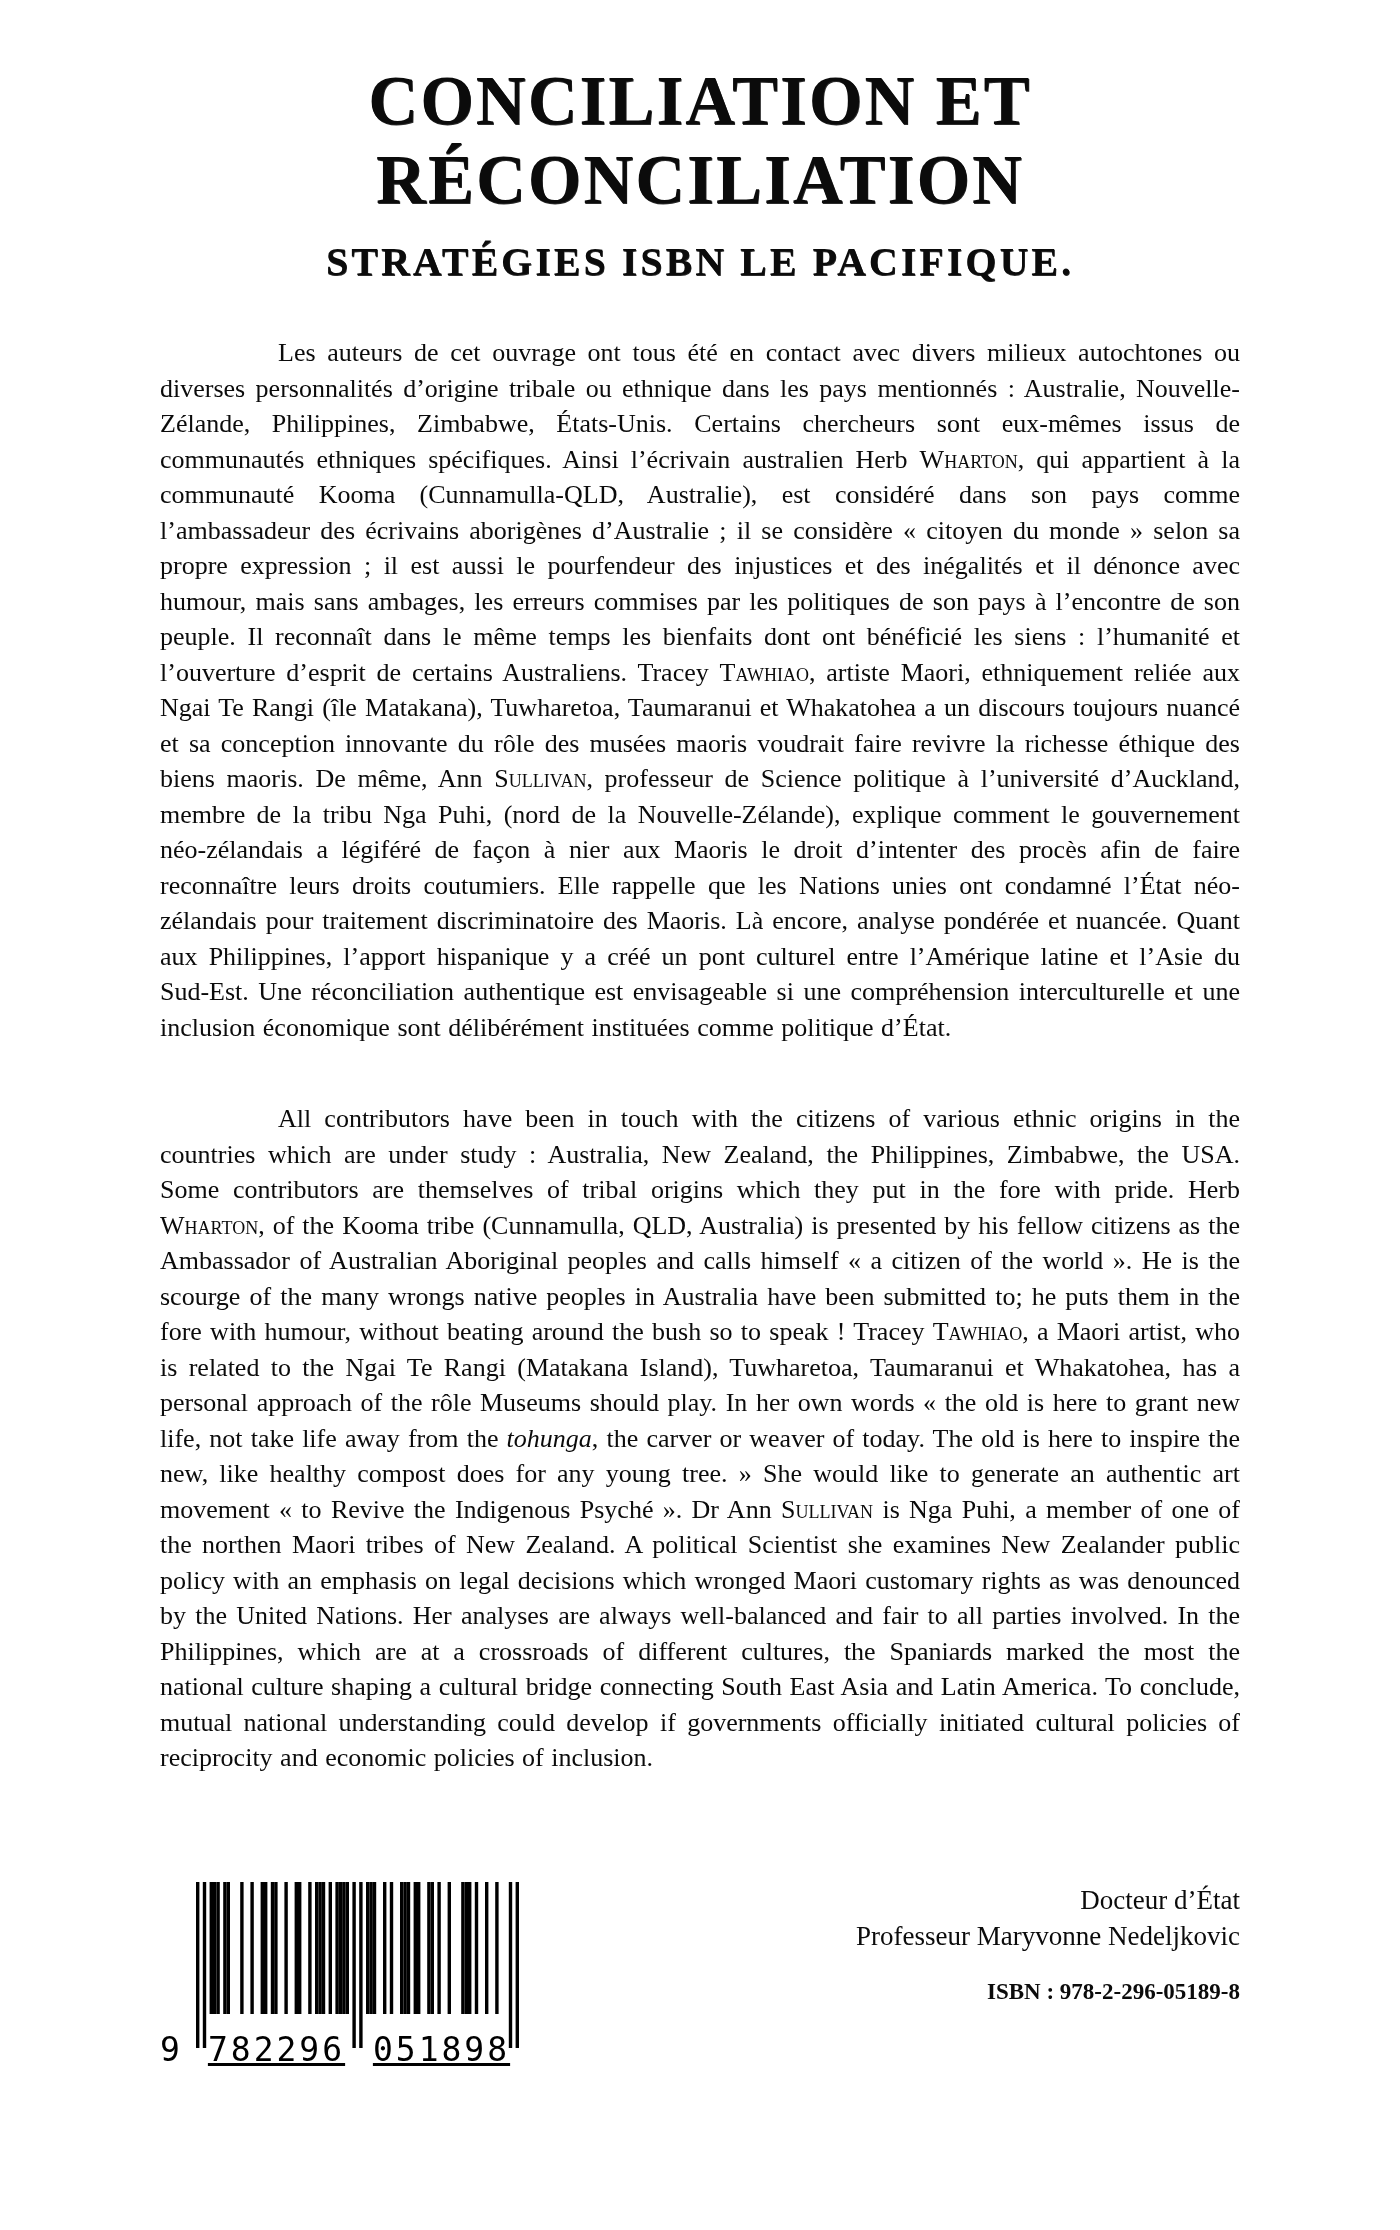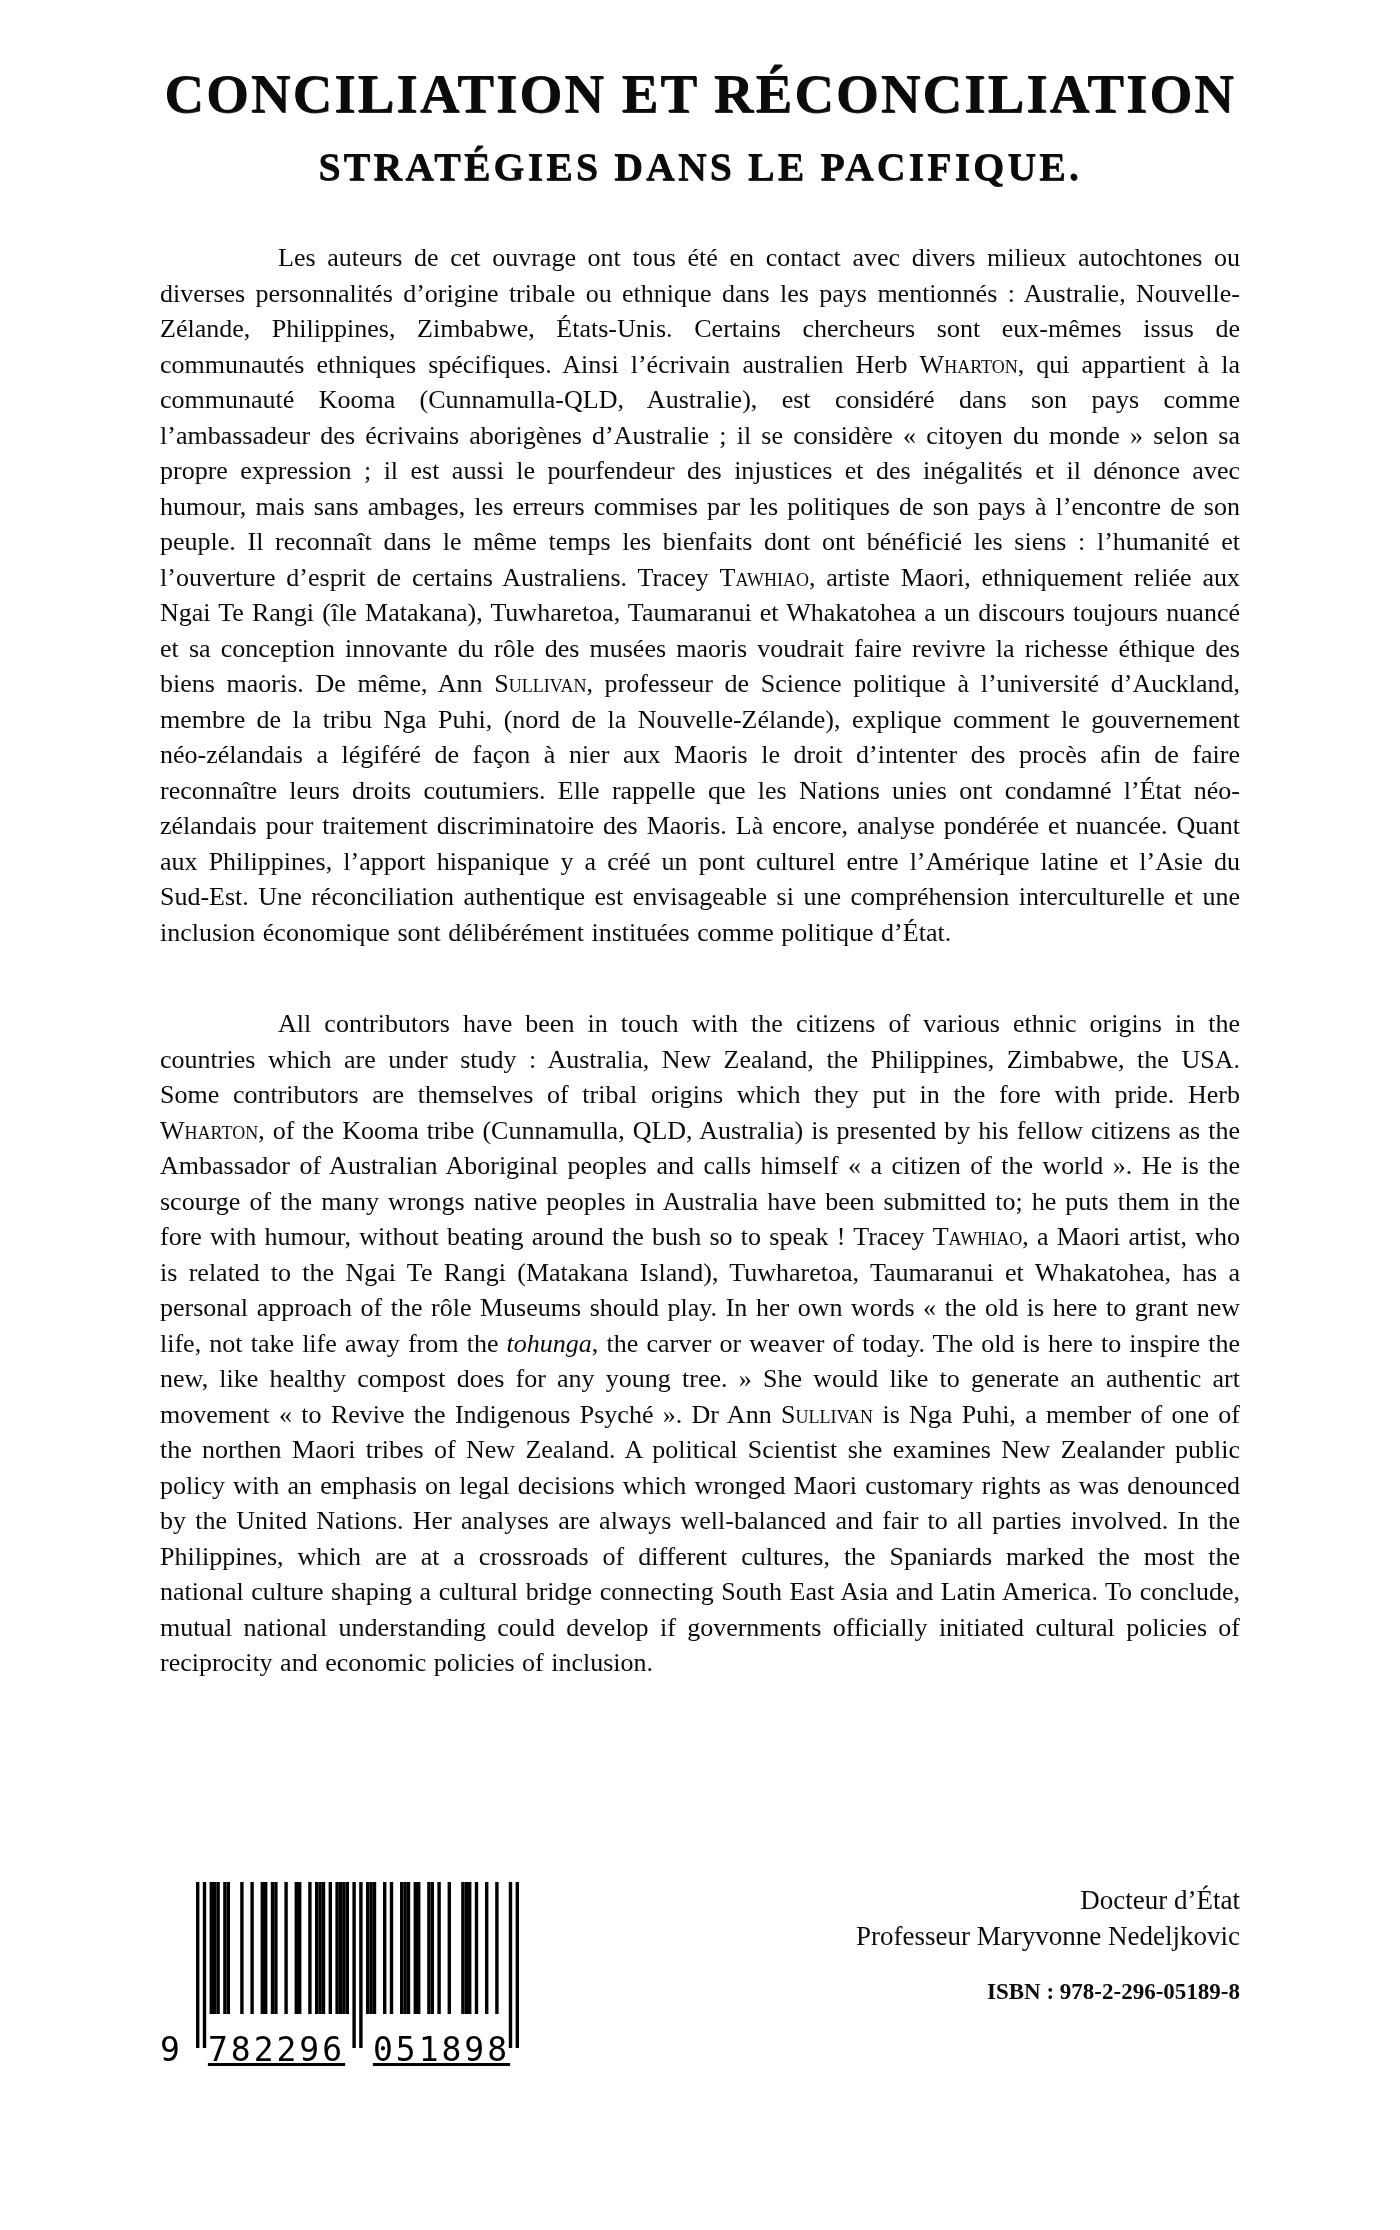--- a/index.html
+++ b/index.html
@@ -14,21 +14,21 @@
     margin: 0 auto;
     background: #ffffff;
     color: #0b0b0b;
     font-family: "Liberation Serif", serif;
     overflow: hidden;
   }
   .content {
     padding: 62px 160px 0 160px;
   }
   .title {
-    font-size: 55px;
+    font-size: 69px;
     font-weight: bold;
     text-align: center;
     letter-spacing: 2px;
     text-shadow: 0.6px 0.6px 0 #2b2b2b;
   }
   .subtitle {
     font-size: 40px;
     font-weight: bold;
     text-align: center;
     letter-spacing: 3px;
@@ -94,21 +94,21 @@
     margin-top: 10px;
     font-size: 40px;
   }
 </style>
 </head>
 <body>
 
 <div class="page">
   <div class="content">
     <div class="title">CONCILIATION ET RÉCONCILIATION</div>
-    <div class="subtitle">STRATÉGIES DANS LE PACIFIQUE.</div>
+    <div class="subtitle">STRATÉGIES ISBN LE PACIFIQUE.</div>
 
     <p class="para french"><span>Les auteurs de cet ouvrage ont tous été en contact avec divers milieux autochtones ou diverses personnalités d’origine tribale ou ethnique dans les pays mentionnés : Australie, Nouvelle-Zélande, Philippines, Zimbabwe, États-Unis. Certains chercheurs sont eux-mêmes issus de communautés ethniques spécifiques. Ainsi l’écrivain australien Herb </span><span class="sc">Wharton</span><span>, qui appartient à la communauté Kooma (Cunnamulla-QLD, Australie), est considéré dans son pays comme l’ambassadeur des écrivains aborigènes d’Australie ; il se considère « citoyen du monde » selon sa propre expression ; il est aussi le pourfendeur des injustices et des inégalités et il dénonce avec humour, mais sans ambages, les erreurs commises par les politiques de son pays à l’encontre de son peuple. Il reconnaît dans le même temps les bienfaits dont ont bénéficié les siens : l’humanité et l’ouverture d’esprit de certains Australiens. Tracey </span><span class="sc">Tawhiao</span><span>, artiste Maori, ethniquement reliée aux Ngai Te Rangi (île Matakana), Tuwharetoa, Taumaranui et Whakatohea a un discours toujours nuancé et sa conception innovante du rôle des musées maoris voudrait faire revivre la richesse éthique des biens maoris. De même, Ann </span><span class="sc">Sullivan</span><span>, professeur de Science politique à l’université d’Auckland, membre de la tribu Nga Puhi, (nord de la Nouvelle-Zélande), explique comment le gouvernement néo-zélandais a légiféré de façon à nier aux Maoris le droit d’intenter des procès afin de faire reconnaître leurs droits coutumiers. Elle rappelle que les Nations unies ont condamné l’État néo-zélandais pour traitement discriminatoire des Maoris. Là encore, analyse pondérée et nuancée. Quant aux Philippines, l’apport hispanique y a créé un pont culturel entre l’Amérique latine et l’Asie du Sud-Est. Une réconciliation authentique est envisageable si une compréhension interculturelle et une inclusion économique sont délibérément instituées comme politique d’État.</span></p>
 
     <p class="para english"><span>All contributors have been in touch with the citizens of various ethnic origins in the countries which are under study : Australia, New Zealand, the Philippines, Zimbabwe, the USA. Some contributors are themselves of tribal origins which they put in the fore with pride. Herb </span><span class="sc">Wharton</span><span>, of the Kooma tribe (Cunnamulla, QLD, Australia) is presented by his fellow citizens as the Ambassador of Australian Aboriginal peoples and calls himself « a citizen of the world ». He is the scourge of the many wrongs native peoples in Australia have been submitted to; he puts them in the fore with humour, without beating around the bush so to speak ! Tracey </span><span class="sc">Tawhiao</span><span>, a Maori artist, who is related to the Ngai Te Rangi (Matakana Island), Tuwharetoa, Taumaranui et Whakatohea, has a personal approach of the rôle Museums should play. In her own words « the old is here to grant new life, not take life away from the </span><span class="it">tohunga</span><span>, the carver or weaver of today. The old is here to inspire the new, like healthy compost does for any young tree. » She would like to generate an authentic art movement « to Revive the Indigenous Psyché ». Dr Ann </span><span class="sc">Sullivan</span><span> is Nga Puhi, a member of one of the northen Maori tribes of New Zealand. A political Scientist she examines New Zealander public policy with an emphasis on legal decisions which wronged Maori customary rights as was denounced by the United Nations. Her analyses are always well-balanced and fair to all parties involved. In the Philippines, which are at a crossroads of different cultures, the Spaniards marked the most the national culture shaping a cultural bridge connecting South East Asia and Latin America. To conclude, mutual national understanding could develop if governments officially initiated cultural policies of reciprocity and economic policies of inclusion.</span></p>
   </div>
 
   <div class="bottom">
     <div class="barcode">
       <svg width="324" height="166" xmlns="http://www.w3.org/2000/svg">
           <rect x="0.0" y="0" width="3.4" height="166" fill="#000"></rect>

